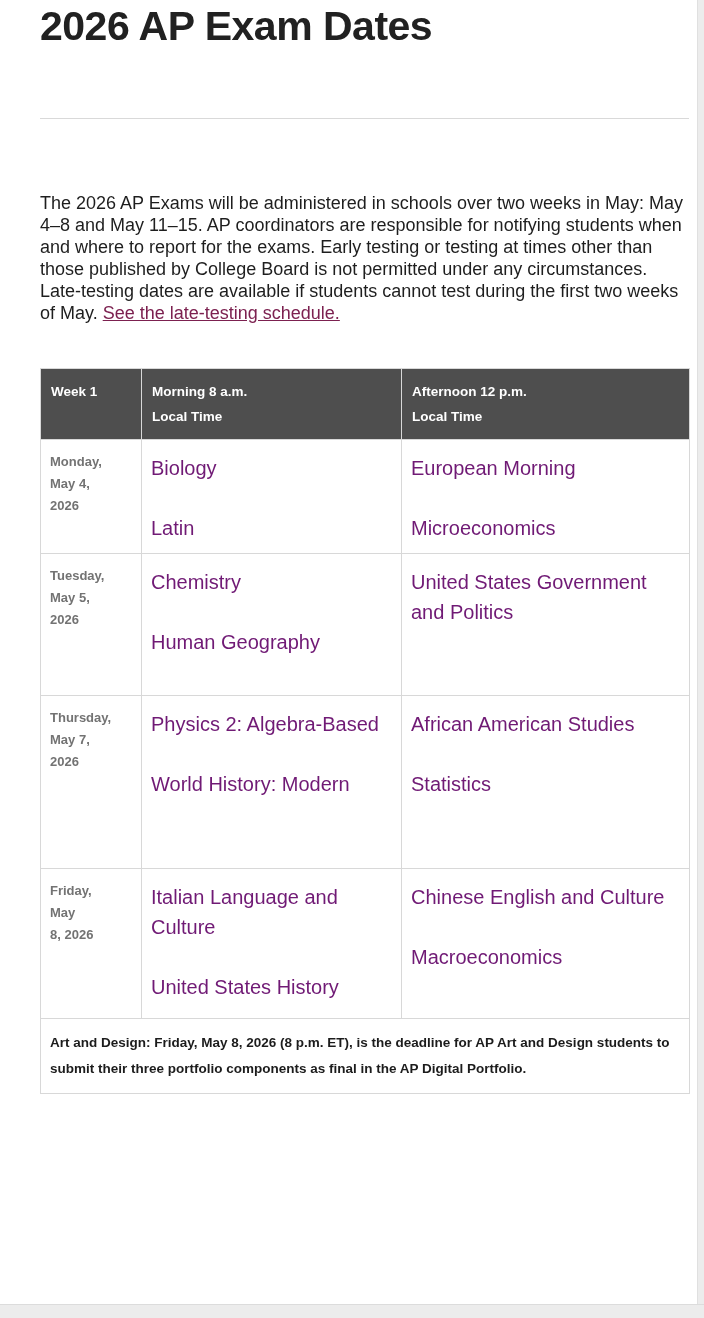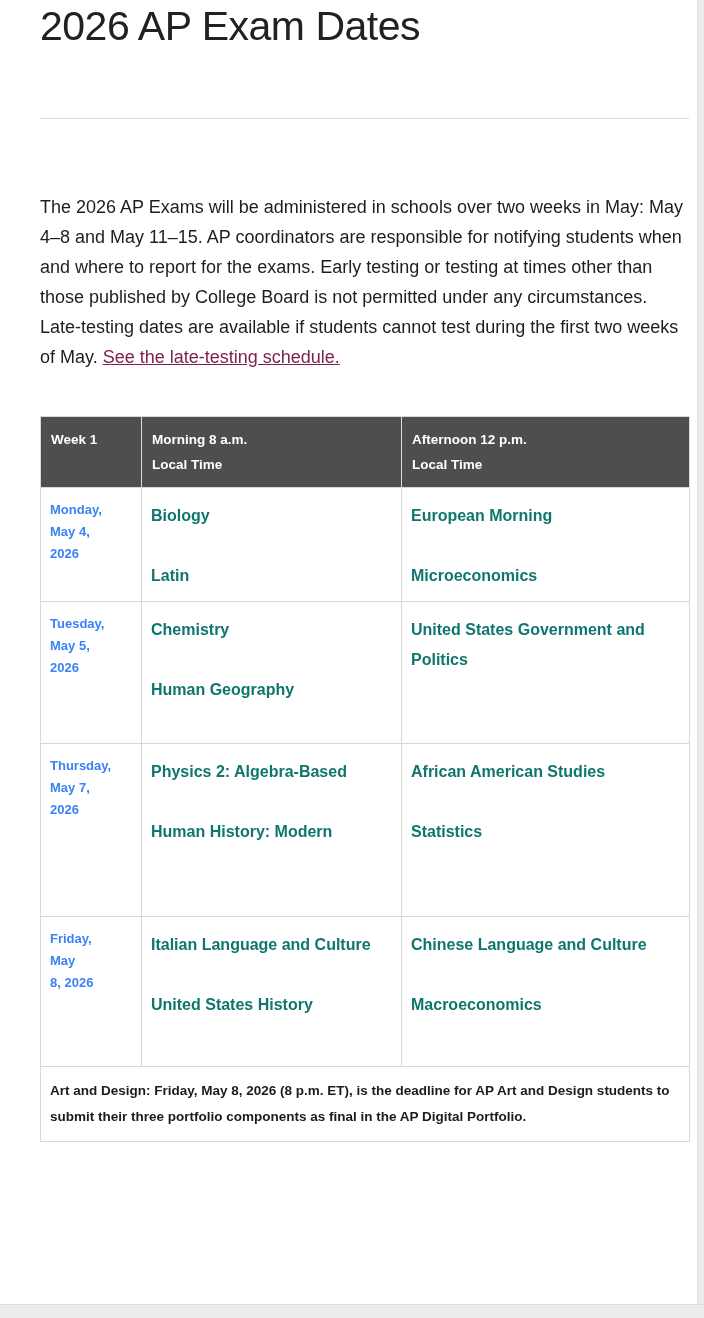--- a/index.html
+++ b/index.html
@@ -8,44 +8,44 @@
   .page { position:relative; width:704px; height:1318px; background:#ffffff; }
 
   
   .edge-right { position:absolute; top:0; right:0; width:7px; height:1318px;
                 background:var(--page-edge,#ececec); border-left:1px solid #e0e0e0; }
   .edge-bottom { position:absolute; left:0; bottom:0; width:704px; height:14px;
                  background:var(--page-edge,#ececec); border-top:1px solid #dcdcdc; }
 
   .content { position:absolute; left:40px; top:0; width:649px; }
 
-  h1.title { font-size:41px; font-weight:400; letter-spacing:-0.5px; color:#212121;
+  h1.title { font-size:41px; font-weight:700; letter-spacing:-0.5px; color:#212121;
              line-height:48px; padding-top:2px; }
 
   .divider { border:none; border-top:1px solid #d9d9d9; margin-top:68px; }
 
-  p.intro { margin-top:73px; font-size:18px; line-height:30px; color:#1e1e1e; }
+  p.intro { margin-top:73px; font-size:18px; line-height:22px; color:#1e1e1e; }
   a.late-link { color:var(--link,#7c2150); text-decoration:underline; cursor:pointer; }
 
   table.exam-table { margin-top:44px; width:649px; border-collapse:collapse;
                      table-layout:fixed; }
   table.exam-table col.c1 { width:101px; }
   table.exam-table col.c2 { width:260px; }
   table.exam-table col.c3 { width:288px; }
 
   th, td { border:1px solid var(--border,#d8d8d8); vertical-align:top; text-align:left; }
 
   thead th { background:var(--header-bg,#4e4e4e); color:var(--header-text,#ffffff);
              font-size:13.5px; font-weight:700; line-height:25px;
              padding:10px 10px 10px 10px; height:71px; }
 
   td.date-cell { font-size:13px; font-weight:700; line-height:22px;
-                 padding:11px 6px 8px 9px; color:#3b82f6; }
-  td.course-cell { font-size:16px; font-weight:700; line-height:30px;
-                   padding:13px 12px 10px 9px; color:#0f766e; }
+                 padding:11px 6px 8px 9px; color:#737373; }
+  td.course-cell { font-size:20px; font-weight:400; line-height:30px;
+                   padding:13px 12px 10px 9px; color:#701a75; }
   td.course-cell p { margin:0 0 30px 0; }
   td.course-cell p:last-child { margin-bottom:0; }
 
   tr.h-mon { height:113px; } tr.h-tue { height:142px;padding-left:48px; } tr.h-wed { height:142px; }
   tr.h-thu { height:173px;margin-left:40px; } tr.h-fri { height:150px;padding-left:32px; }
 
   td.footnote-cell { font-size:13.5px; font-weight:700; line-height:26px;
                      padding:11px 4px 11px 9px; height:66px; color:#1c1c1c; }
 </style>
 </head>
@@ -112,39 +112,39 @@
           </td>
         </tr>
         <tr class="h-thu">
           <td class="date-cell">
             <div>Thursday,</div>
             <div>May 7,</div>
             <div>2026</div>
           </td>
           <td class="course-cell">
             <p>Physics 2: Algebra-Based</p>
-            <p>Human History: Modern</p>
+            <p>World History: Modern</p>
           </td>
           <td class="course-cell">
             <p>African American Studies</p>
             <p>Statistics</p>
           </td>
         </tr>
         <tr class="h-fri">
           <td class="date-cell">
             <div>Friday,</div>
             <div>May</div>
             <div>8, 2026</div>
           </td>
           <td class="course-cell">
             <p>Italian Language and Culture</p>
             <p>United States History</p>
           </td>
           <td class="course-cell">
-            <p>Chinese Language and Culture</p>
+            <p>Chinese English and Culture</p>
             <p>Macroeconomics</p>
           </td>
         </tr>
         <tr>
           <td class="footnote-cell" colspan="3">Art and Design: Friday, May 8, 2026 (8 p.m. ET), is the deadline for AP Art and Design students to submit their three portfolio components as final in the AP Digital Portfolio.</td>
         </tr>
       </tbody>
     </table>
   </div>
 

